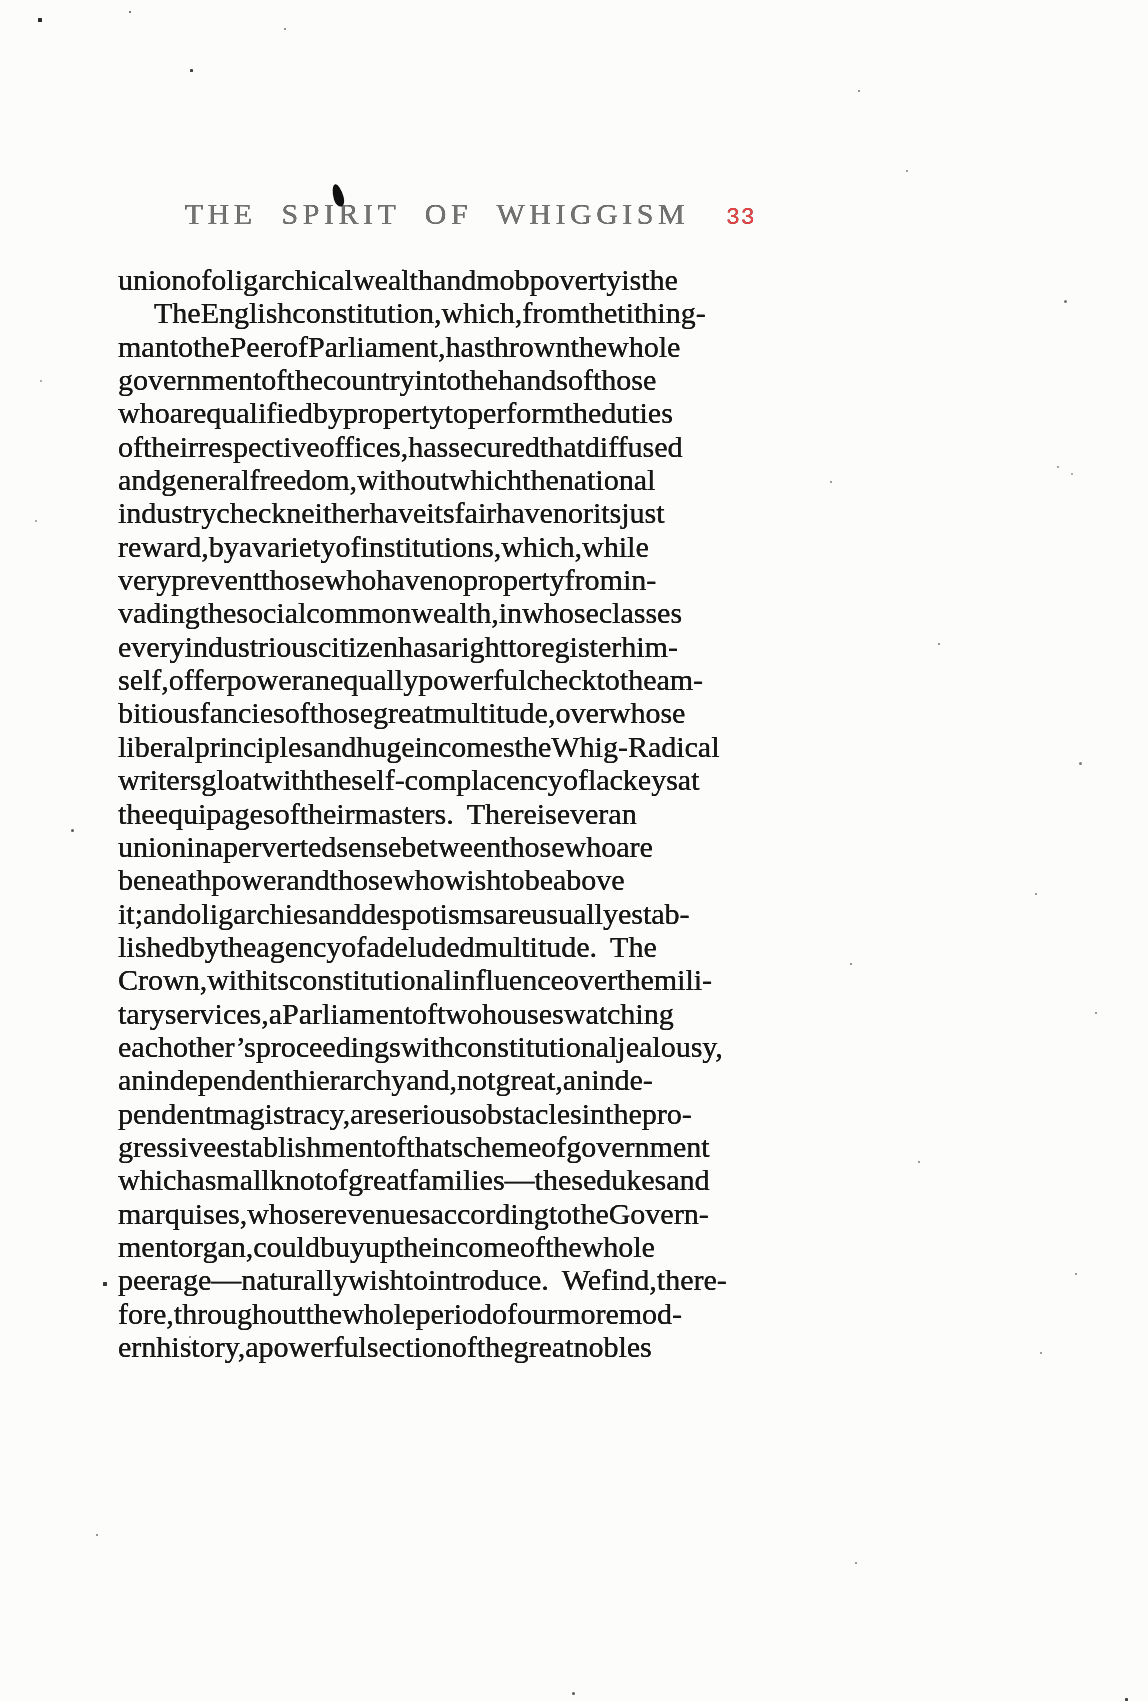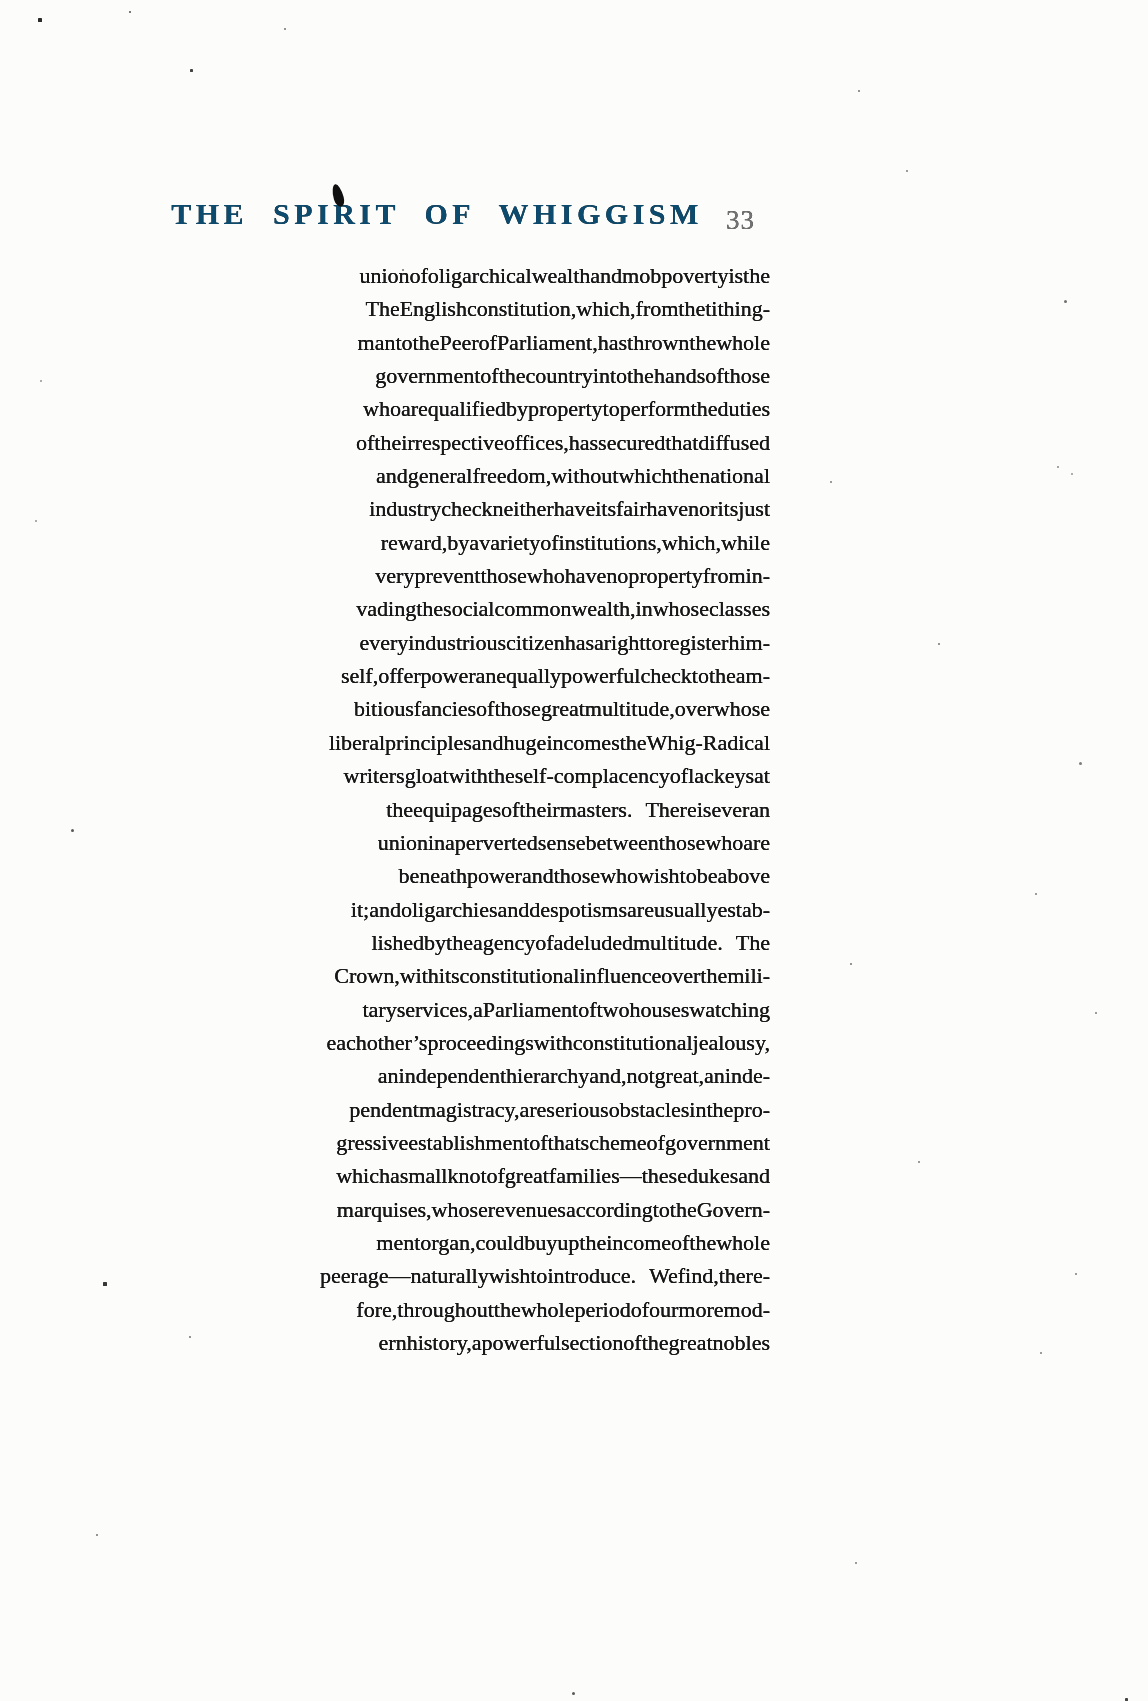--- a/index.html
+++ b/index.html
@@ -21,56 +21,56 @@
     top: 197px;
     left: 112px;
     width: 650px;
     text-align: center;
   }
   .header-title {
     display: inline-block;
     font-size: 30px;
     letter-spacing: 4.5px;
     word-spacing: 13px;
-    color: #0c4a6e;
+    color: #737373;
     text-shadow: 0 0 0.6px #1a1a1a;
     white-space: nowrap;
-    font-weight: bold;
   }
   .page-number {
     position: absolute;
     top: 205px;
     left: 726px;
-    font-size: 27px;
+    font-size: 23px;
     letter-spacing: 1px;
-    color: #737373;
+    color: #ef4444;
     text-shadow: 0 0 0.5px #1a1a1a;
+    font-family: Liberation Mono, monospace;
   }
   .ink-blot {
     position: absolute;
     top: 184px;
     left: 333px;
     width: 10px;
     height: 23px;
     background: #101010;
     border-radius: 55% 45% 45% 55% / 62% 62% 38% 38%;
     transform: rotate(-16deg);
   }
   .page-text {
     position: absolute;
     top: 263px;
     left: 118px;
     width: 652px;
   }
   .line {
     display: flex;
-    justify-content: flex-end;
+    justify-content: flex-start;
     align-items: baseline;
     height: 33.35px;
-    font-size: 22px;
+    font-size: 30px;
     white-space: pre;
     color: #171717;
     text-shadow: 0 0 0.55px #1c1c1c, 0.2px 0.2px 0.3px rgba(25,25,25,0.6);
   }
   .line.noflex {
     display: block;
     word-spacing: 4px;
   }
   .line .sgap {
     display: inline-block;

